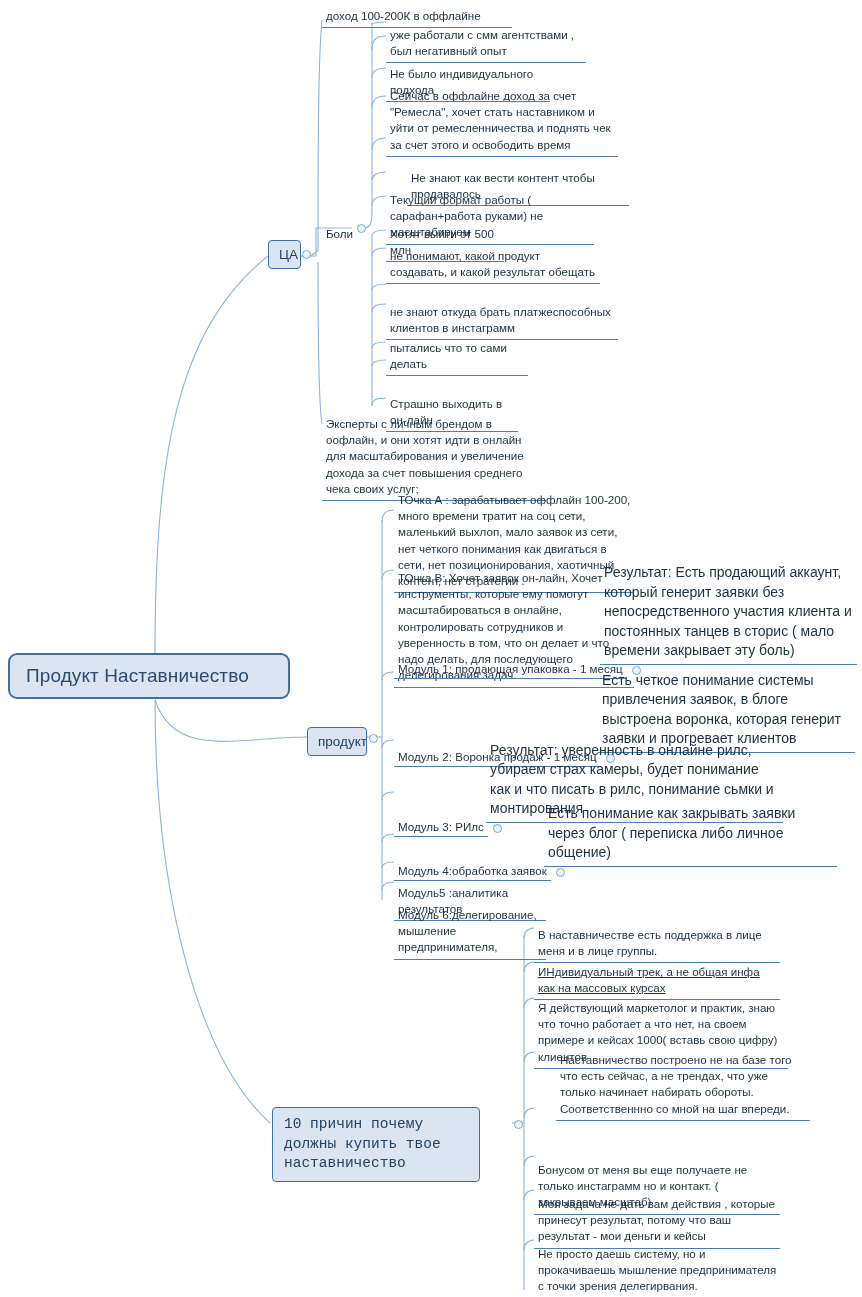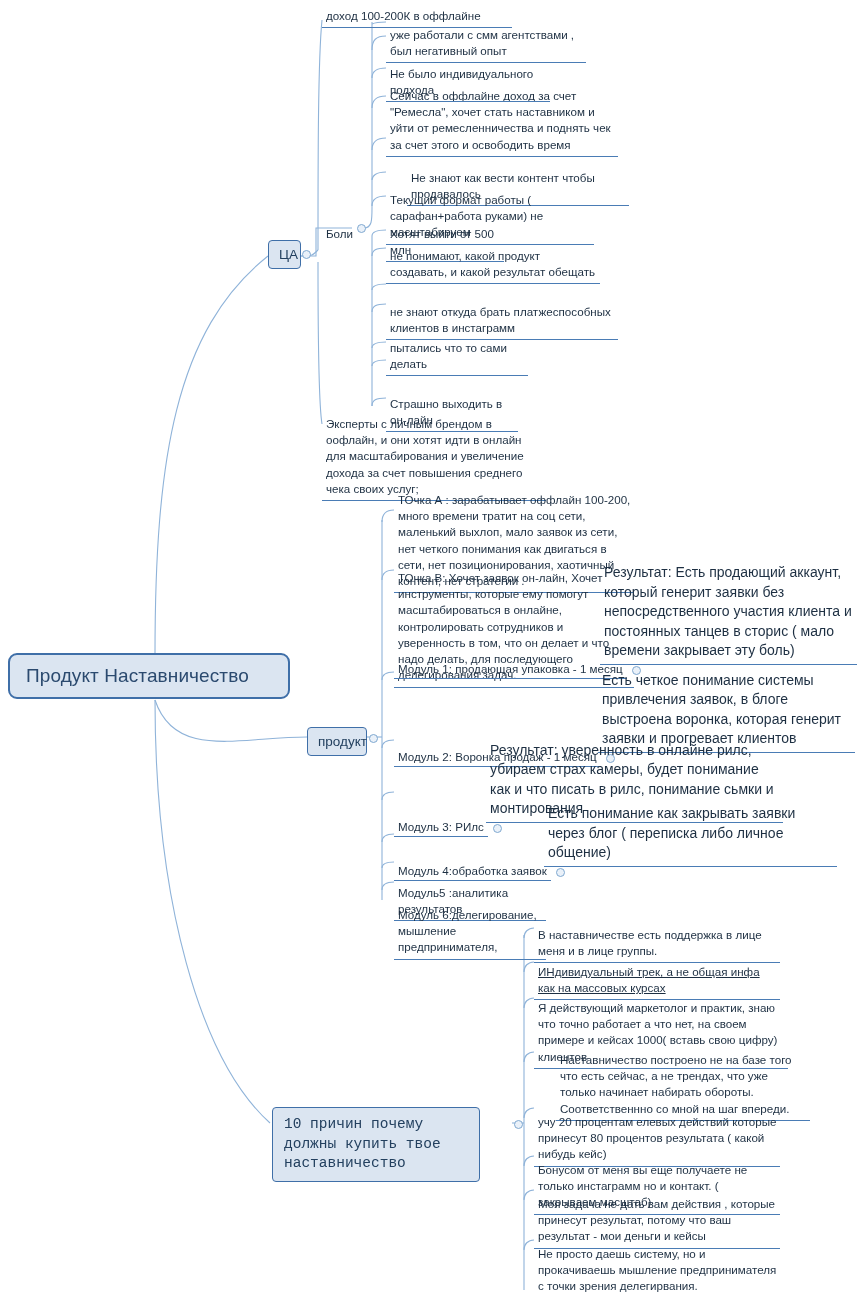--- a/index.html
+++ b/index.html
@@ -190,18 +190,17 @@
   <div class="node leaf" style="left:394px;top:883px;width:152px;">Модуль5 :аналитика результатов</div>
   <div class="node leaf" style="left:394px;top:905px;width:152px;">Модуль 6:делегирование, мышление предпринимателя,</div>
 
   <div class="node boxed topic-wide" style="left:272px;top:1107px;width:208px;font-family:Liberation Mono, monospace;">10 причин почему должны купить твое наставничество</div>
   <div class="marker-abs" style="left:514px;top:1120px;"></div>
 
   <div class="node leaf" style="left:534px;top:925px;width:246px;">В наставничестве есть поддержка в лице меня и в лице группы.</div>
   <div class="node leaf" style="left:534px;top:962px;width:246px;text-decoration:underline;">ИНдивидуальный трек, а не общая инфа как на массовых курсах</div>
   <div class="node leaf" style="left:534px;top:998px;width:254px;">Я действующий маркетолог и практик, знаю что точно работает а что нет, на своем примере и кейсах 1000( вставь свою цифру)  клиентов</div>
   <div class="node leaf" style="left:556px;top:1050px;width:254px;">Наставничество построено не на базе того что есть сейчас, а не трендах, что уже только начинает набирать обороты. Соответственнно со мной на шаг впереди.</div>
-  <div class="node leaf" style="left:534px;top:1112px;width:246px;">учу 20 процентам елевых действий которые принесут 80 процентов результата ( какой нибудь кейс)</div>
   <div class="node leaf" style="left:534px;top:1160px;width:246px;">Бонусом   от меня вы еще получаете не только инстаграмм но и контакт. ( закрываем масштаб)</div>
   <div class="node leaf" style="left:534px;top:1194px;width:246px;">Моя задача не дать вам действия , которые принесут результат, потому что ваш результат - мои деньги и кейсы</div>
   <div class="node leaf" style="left:534px;top:1244px;width:246px;">Не просто даешь систему, но и прокачиваешь мышление предпринимателя с точки зрения делегирвания.</div>
 
 </div>
 
 </body></html>

